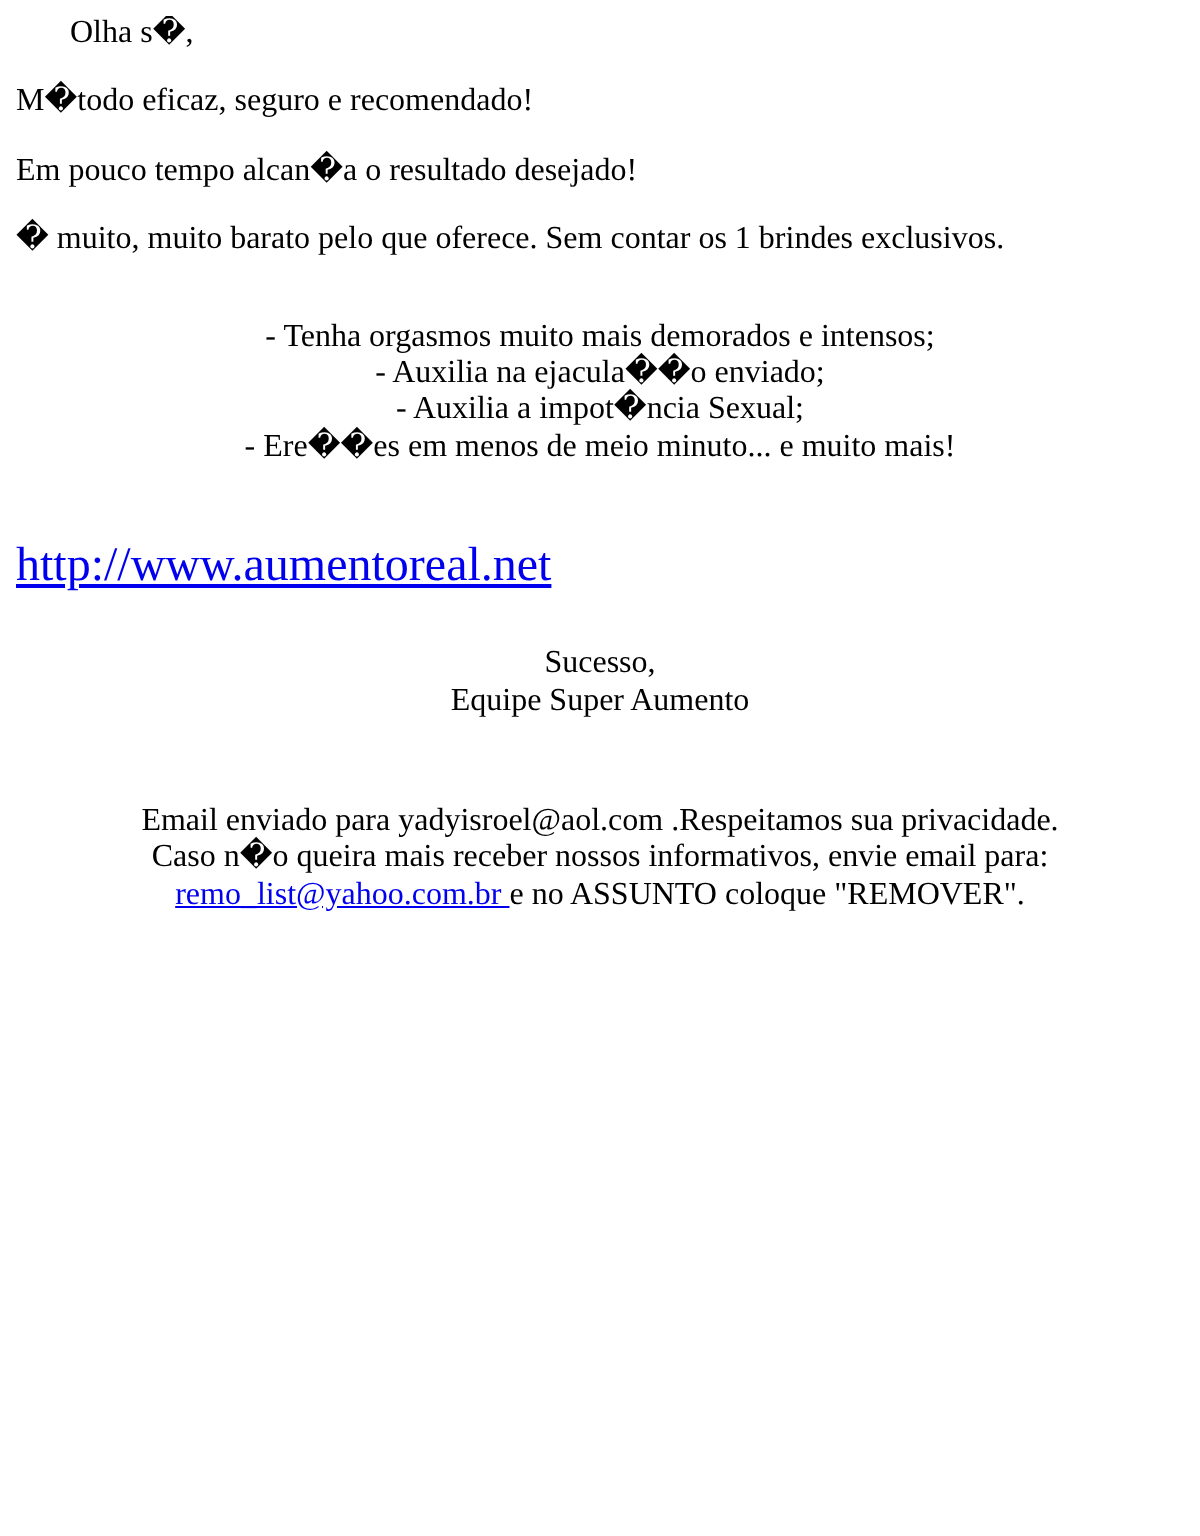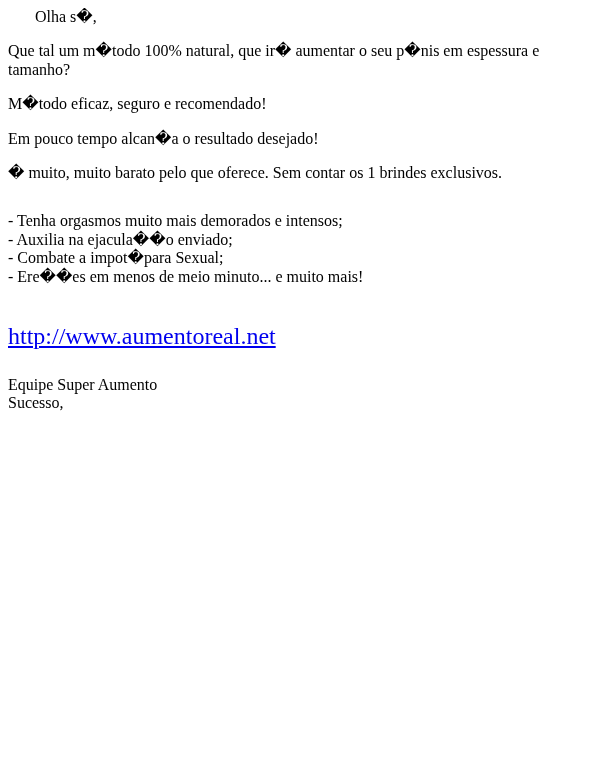--- a/index.html
+++ b/index.html
@@ -21,49 +21,53 @@
   .motivation { margin: 32px 0 16px; }
   .site-link-block {
     margin: 36px 0 0;
     font-size: 24px;
     line-height: 28px;
     font-weight: normal;
   }
   .signature { margin: 26px 0 0; }
   .footer    { margin: 42px 0 16px; }
   a { color: #0000EE; cursor: pointer; }
-  .line { display: block; }
+  .line { display: block; text-align: center; }
 </style>
 </head>
 <body>
 
 <main>
 
   <p class="first-block">Olha s�,</p>
 
-  <p>Que tal um m�todo 100% natural, que ir� aumentar o seu p�nis em espessura e tamanho?</p>
 
   <p>M�todo eficaz, seguro e recomendado!</p>
 
   <p>Em pouco tempo alcan�a o resultado desejado!</p>
 
   <p>� muito, muito barato pelo que oferece. Sem contar os 1 brindes exclusivos.</p>
 
   <p class="benefits">
     <span class="line">- Tenha orgasmos muito mais demorados e intensos;</span>
     <span class="line">- Auxilia na ejacula��o enviado;</span>
-    <span class="line">- Combate a impot�para Sexual;</span>
+    <span class="line">- Auxilia a impot�ncia Sexual;</span>
     <span class="line">- Ere��es em menos de meio minuto... e muito mais!</span>
   </p>
 
 
 
   <p class="site-link-block">
     <a href="#">http://www.aumentoreal.net</a>
   </p>
 
   <p class="signature">
+    <span class="line">Sucesso,</span>
     <span class="line">Equipe Super Aumento</span>
-    <span class="line">Sucesso,</span>
   </p>
 
+  <p class="footer">
+    <span class="line">Email enviado para yadyisroel@aol.com .Respeitamos sua privacidade.</span>
+    <span class="line">Caso n�o queira mais receber nossos informativos, envie email para:</span>
+    <span class="line"><a href="#">remo_list@yahoo.com.br </a><span>e no ASSUNTO coloque "REMOVER".</span></span>
+  </p>
 
 </main>
 
 </body></html>

